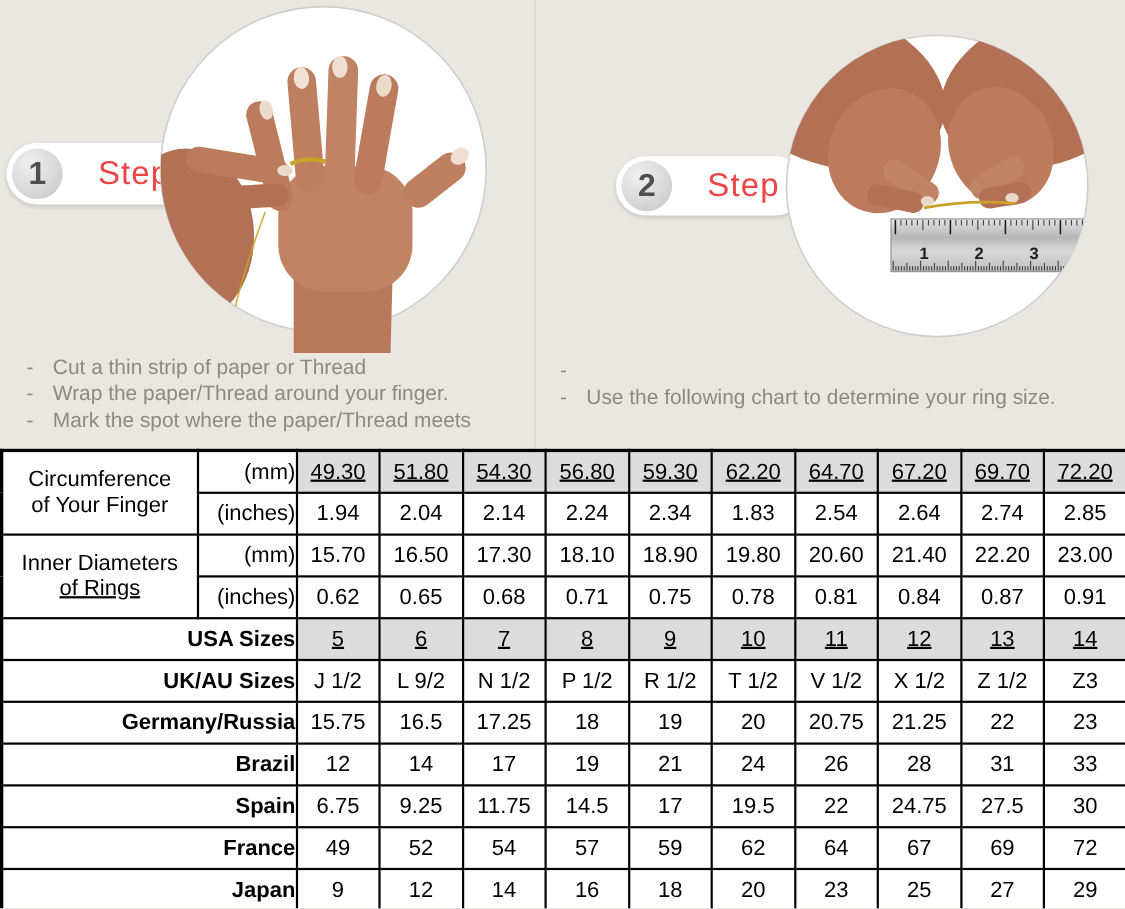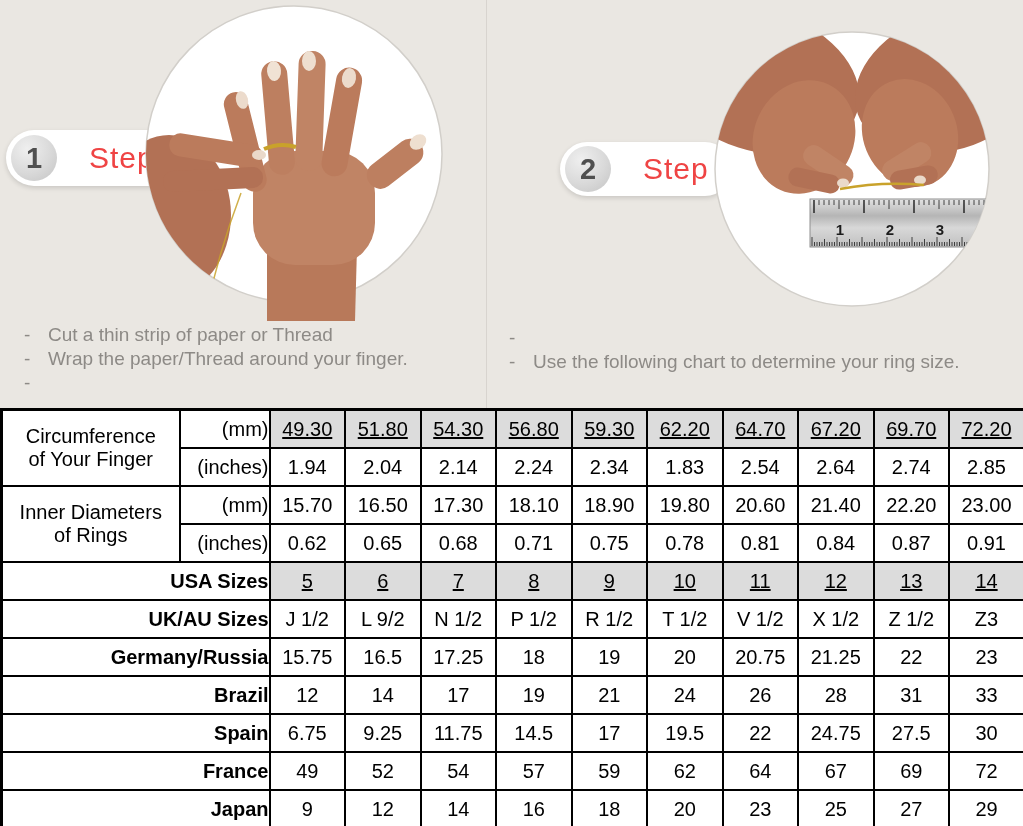--- a/index.html
+++ b/index.html
@@ -255,20 +255,21 @@
     <li>
       <span class="dash">-</span>
       <span>Cut a thin strip of paper or Thread</span>
       </li>
     <li>
       <span class="dash">-</span>
       <span>Wrap the paper/Thread around your finger.</span>
       </li>
     <li>
       <span class="dash">-</span>
+      <span>Mark the spot where the paper/Thread meets</span>
       </li>
   </ul>
 
   <ul class="bullets" id="bullets2">
     <li>
       <span class="dash">-</span>
       </li>
     <li>
       <span class="dash">-</span>
       <span>Use the following chart to determine your ring size.</span>
@@ -317,21 +318,21 @@
           <td class="val">2.34</td>
           <td class="val">1.83</td>
           <td class="val">2.54</td>
           <td class="val">2.64</td>
           <td class="val">2.74</td>
           <td class="val">2.85</td>
         </tr>
         <tr>
           <th rowspan="2" class="glabel">
             <span style="display: block;">Inner Diameters</span>
-            <span style="display: block;">of Rings</span>
+            <span style="display: block; text-decoration: underline;">of Rings</span>
           </th>
           <td class="unit">(mm)</td>
           <td class="val">15.70</td>
           <td class="val">16.50</td>
           <td class="val">17.30</td>
           <td class="val">18.10</td>
           <td class="val">18.90</td>
           <td class="val">19.80</td>
           <td class="val">20.60</td>
           <td class="val">21.40</td>

